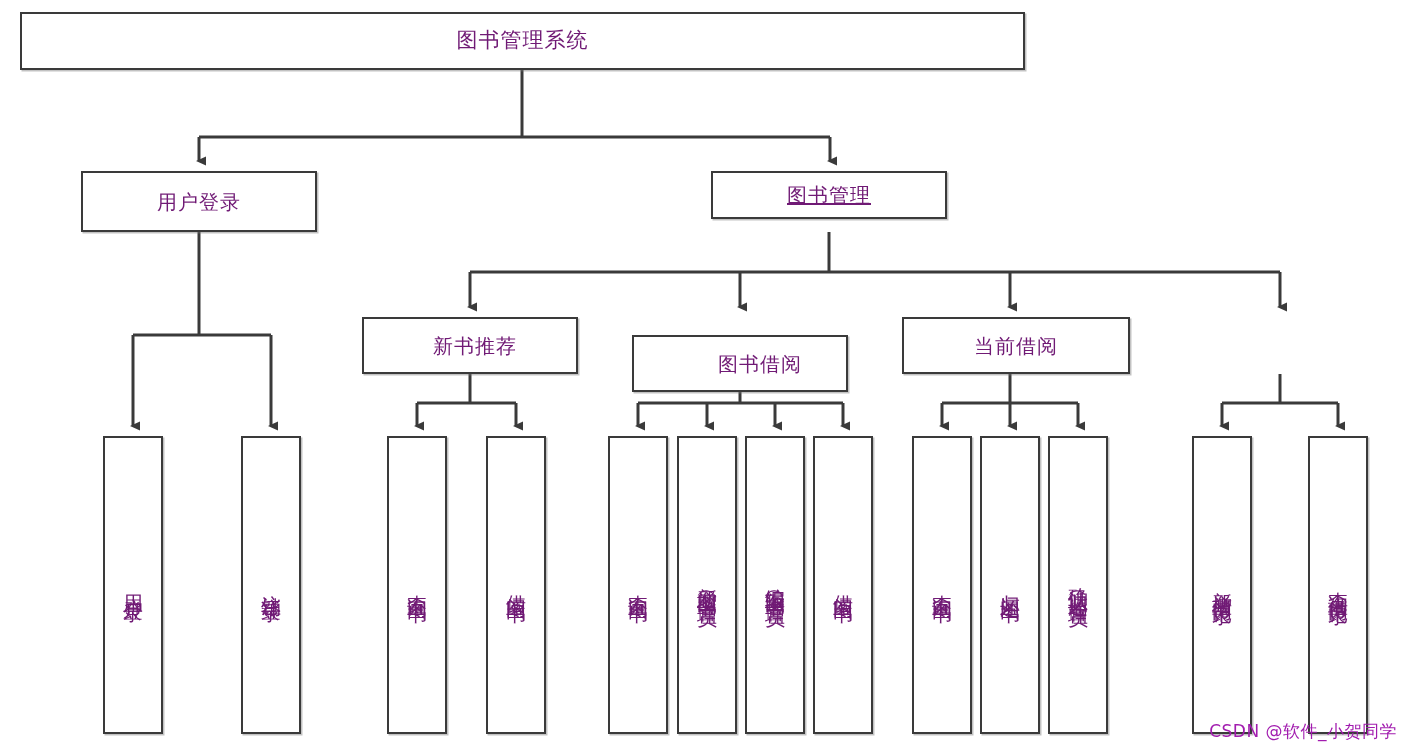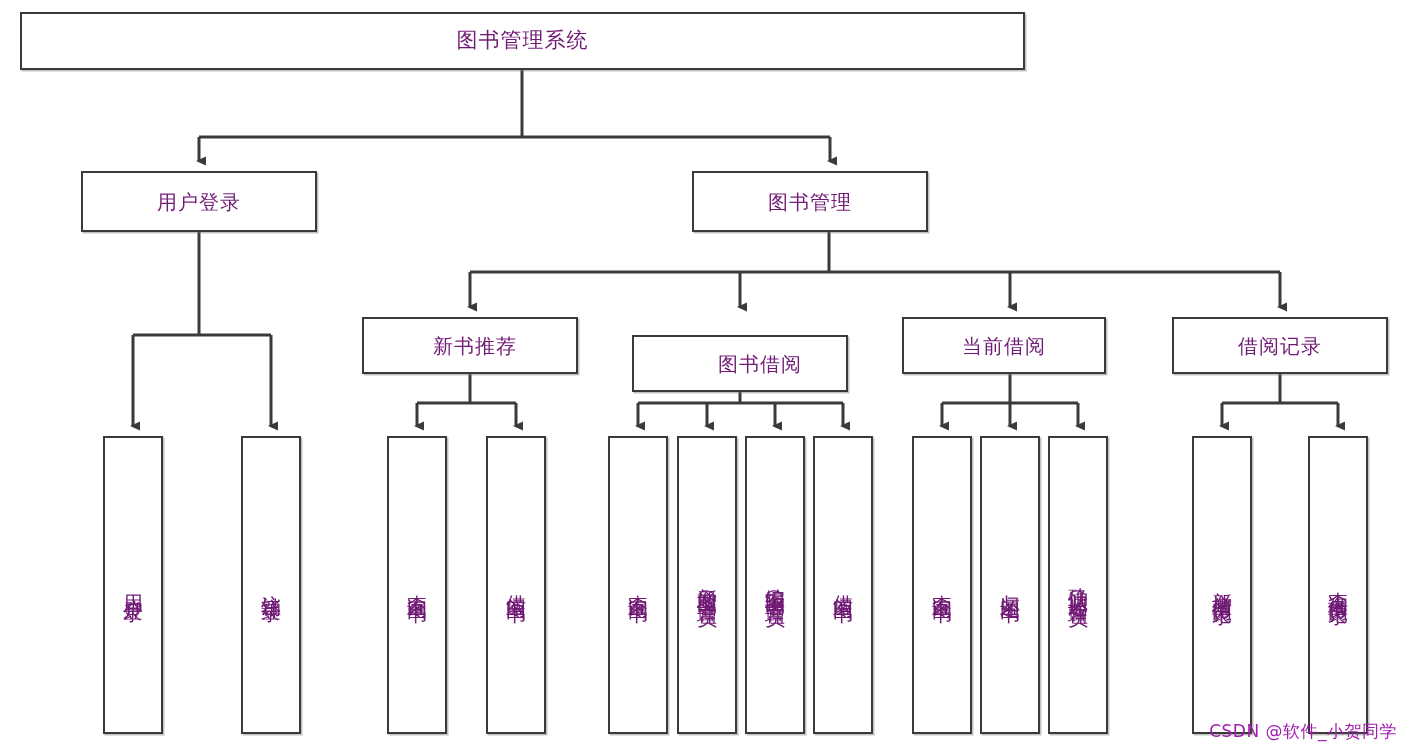--- a/index.html
+++ b/index.html
@@ -121,29 +121,28 @@
       <path d="M1222,403 L1338,403"></path>
       <path d="M1222,403 L1222,426" marker-end="url(#arrow)"></path>
       <path d="M1338,403 L1338,426" marker-end="url(#arrow)"></path>
     </g>
   </svg>
 
   <div class="node root h" style="left:20px; top:12px; width:1005px; height:58px;">图书管理系统</div>
 
   <div class="node lvl2 h" style="left:81px; top:171px; width:236px; height:61px;">用户登录</div>
 
-  <div class="node lvl2 h" style="left:692px; top:171px; width:236px; height:61px;">图书管理</div>
+  <div class="node lvl2 h" style="left:711px; top:171px; width:236px; height:48px;text-decoration:underline;">图书管理</div>
 
   <div class="node lvl2 h" style="left:362px; top:317px; width:216px; height:57px;padding-left:10px;">新书推荐</div>
 
   <div class="node lvl2 h" style="left:632px; top:335px; width:216px; height:57px;padding-left:40px;">图书借阅</div>
 
-  <div class="node lvl2 h" style="left:902px; top:317px; width:204px; height:57px;">当前借阅</div>
+  <div class="node lvl2 h" style="left:902px; top:317px; width:228px; height:57px;">当前借阅</div>
 
-  <div class="node lvl2 h" style="left:1172px; top:317px; width:216px; height:57px;">借阅记录</div>
 
   <div class="node leaf" style="left:103px; top:436px; width:60px; height:298px;">用户登录</div>
 
   <div class="node leaf" style="left:241px; top:436px; width:60px; height:298px;">注销登录</div>
 
   <div class="node leaf" style="left:387px; top:436px; width:60px; height:298px;">查询图书</div>
 
   <div class="node leaf" style="left:486px; top:436px; width:60px; height:298px;">借阅图书</div>
 
   <div class="node leaf" style="left:608px; top:436px; width:60px; height:298px;">查询图书</div>

